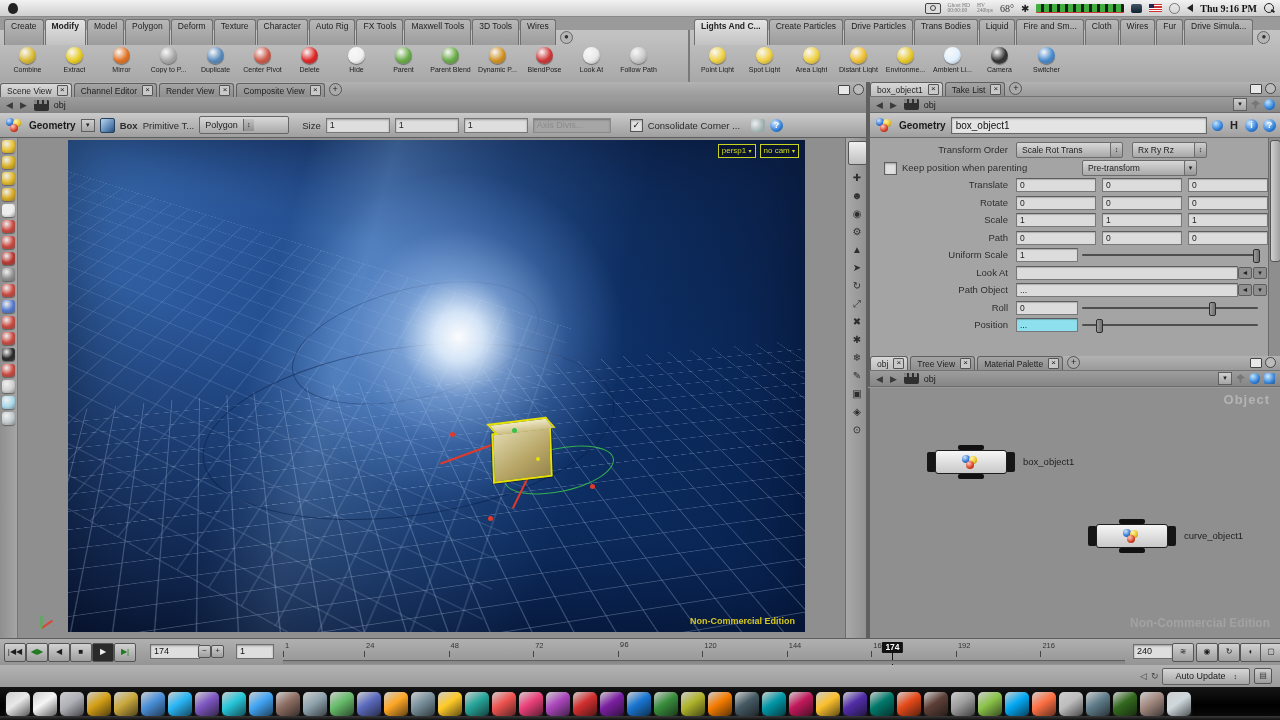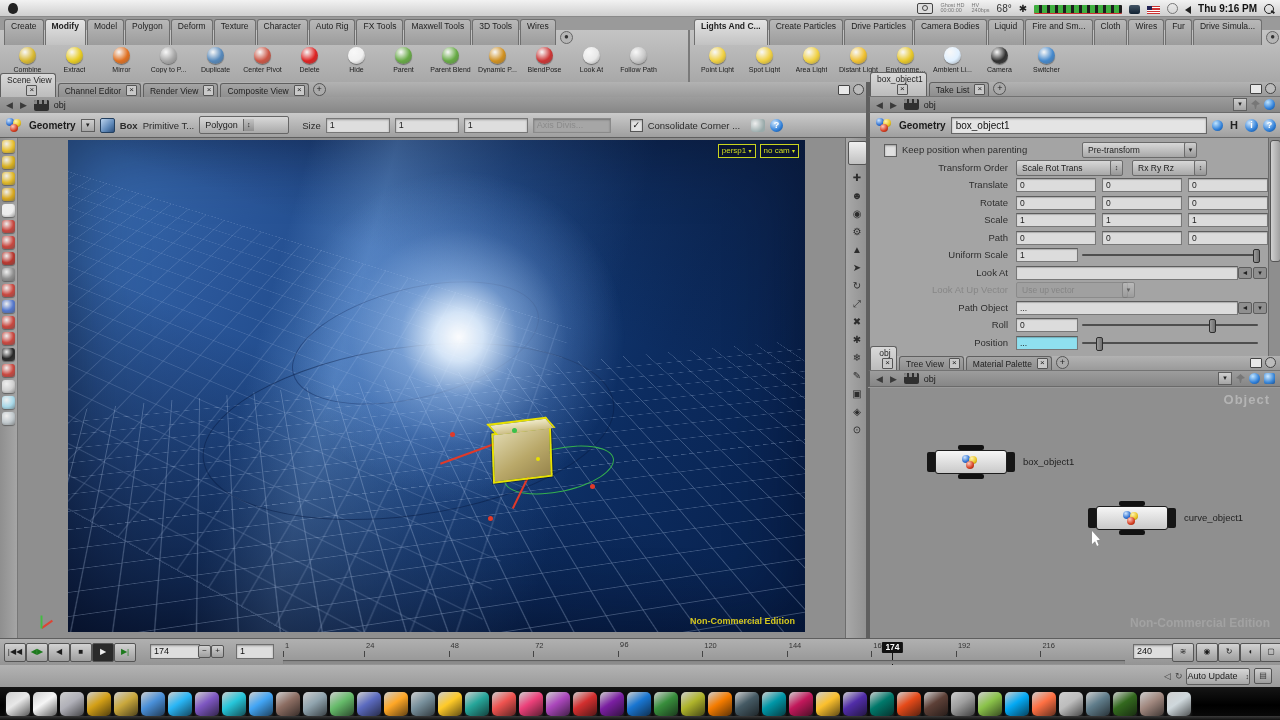--- a/index.html
+++ b/index.html
@@ -2,21 +2,21 @@
 <html><head>
 <meta charset="utf-8">
 <style>
   html,body{margin:0;padding:0;background:#000;}
   #stage{position:relative;width:1280px;height:720px;overflow:hidden;font-family:"Liberation Sans",sans-serif;background:#9a9a9a;cursor:default;}
   
   #menubar{position:absolute;left:0;top:0;width:1280px;height:16px;background:linear-gradient(#f2f2f2,#cfcfcf);border-bottom:1px solid #8a8a8a;display:flex;align-items:center;font-size:11px;color:#111;}
   .apple{width:10px;height:11px;background:#222;border-radius:45% 45% 48% 48%/55% 55% 45% 45%;margin:0 10px 0 8px;}
   .mitem{padding:0 9px;}
   .mitem.bold{font-weight:bold;}
-  #menu-status{margin-left:auto;display:flex;align-items:flex-end;gap:7px;padding-right:6px;font-size:9px;color:#333;}
+  #menu-status{margin-left:auto;display:flex;align-items:center;gap:7px;padding-right:6px;font-size:9px;color:#333;font-family:Liberation Serif, serif;}
   .mb-2line{display:flex;flex-direction:column;line-height:5.5px;font-size:5.5px;color:#777;font-style:normal;}
   .mb-2line i{font-style:normal;}
   .camico{width:14px;height:9px;border:1px solid #444;border-radius:2px;background:#ddd;position:relative;}
   .camico:after{content:"";position:absolute;left:4px;top:1.5px;width:4px;height:4px;border:1px solid #444;border-radius:50%;}
   .gear{font-size:10px;color:#222;}
   .cpu{width:88px;height:9px;background:#1d1d1d;border-radius:1px;background-image:repeating-linear-gradient(90deg,#3faf3f 0 5px,#1d1d1d 5px 8px);box-shadow:inset 0 -1px 0 #c33;}
   .kbico{width:11px;height:9px;background:linear-gradient(#456,#123);border-radius:2px;}
   .flag{width:13px;height:8px;background:repeating-linear-gradient(#c33 0 1.2px,#fff 1.2px 2.4px);position:relative;}
   .flag:after{content:"";position:absolute;left:0;top:0;width:5px;height:4px;background:#225;}
   .circ{width:9px;height:9px;border:1px solid #777;border-radius:50%;}
@@ -39,21 +39,21 @@
   .stab.on{background:linear-gradient(#e4e4e4,#c2c2c2);font-weight:bold;}
   .stab-plus{width:11px;height:11px;border:1px solid #666;border-radius:50%;font-size:8px;line-height:10px;text-align:center;color:#333;margin:0 0 1px 3px;background:#b5b5b5;}
   .stools{display:flex;height:36px;padding-left:4px;}
   .stool{width:47px;display:flex;flex-direction:column;align-items:center;justify-content:flex-start;padding-top:2px;}
   #shelfR .stool{width:47px;}
   .stool-ico{width:17px;height:17px;border-radius:50%;box-shadow:0 1px 1px rgba(0,0,0,.4);}
   .stool-lbl{font-size:7px;color:#1c1c1c;margin-top:2px;white-space:nowrap;overflow:hidden;max-width:46px;}
   
   .ptabrow{position:absolute;height:15px;display:flex;align-items:flex-end;background:linear-gradient(#b2b2b2,#9a9a9a);border-bottom:1px solid #737373;}
   .ptab{display:flex;align-items:center;font-size:8.5px;color:#1e1e1e;background:linear-gradient(#a4a4a4,#8e8e8e);border:1px solid #606060;border-bottom:none;border-radius:3px 3px 0 0;padding:1px 3px 1px 6px;margin-right:2px;white-space:nowrap;}
-  .ptab.on{background:linear-gradient(#d9d9d9,#bcbcbc);flex-direction:column;}
+  .ptab.on{background:linear-gradient(#d9d9d9,#bcbcbc);}
   .ptab-x{display:inline-block;width:9px;height:9px;margin-left:5px;border:1px solid #555;background:#c9c9c9;font-size:8px;line-height:8px;text-align:center;color:#222;border-radius:1px;}
   .ptab-plus{width:11px;height:11px;border:1px solid #555;border-radius:50%;background:#aaa;color:#222;font-size:9px;line-height:10px;text-align:center;margin-left:2px;margin-bottom:1px;}
   .pane-ctl{margin-left:auto;display:flex;gap:3px;align-items:center;padding-right:4px;margin-bottom:2px;}
   .pc-sq{width:10px;height:8px;background:#e8e8e8;border:1px solid #444;border-radius:1px;}
   .pc-ci{width:9px;height:9px;border:1px solid #444;border-radius:50%;background:#bbb;}
   
   .pathbar{position:absolute;height:16px;background:linear-gradient(#9d9d9d,#868686);border-bottom:1px solid #6a6a6a;display:flex;align-items:center;gap:3px;padding-left:4px;font-size:9px;color:#1a1a1a;}
   .nav-arrow{font-size:9px;color:#3a3a3a;padding:0 2px;}
   .clapper{width:15px;height:11px;background:#2f2f2f;border-radius:2px;position:relative;margin:0 2px;}
   .clapper:after{content:"";position:absolute;left:0;top:0;width:15px;height:4px;background:repeating-linear-gradient(90deg,#888 0 3px,#2f2f2f 3px 5px);border-radius:2px 2px 0 0;}
@@ -159,21 +159,21 @@
   .tick{position:absolute;top:0;width:1px;height:100%;}
   .tick:after{content:"";position:absolute;left:0;top:10px;width:1px;height:6px;background:#444;}
   .tick-lbl{position:absolute;left:2px;top:0;font-size:7.5px;color:#333;}
   #curframe{position:absolute;top:1px;transform:translateX(-50%);background:#111;color:#fff;font-size:8.5px;font-weight:bold;padding:0 3px;line-height:11px;border-radius:1px;}
   #curline{position:absolute;top:12px;width:1px;height:12px;background:#111;}
   #tgroove{position:absolute;left:283px;top:21px;width:842px;height:4px;background:#8b8b8b;box-shadow:inset 0 1px 1px rgba(0,0,0,.35);}
   
   #statusbar{position:absolute;left:0;top:665px;width:1280px;height:22px;background:linear-gradient(#b3b3b3,#9a9a9a);border-bottom:2px solid #2a2a2a;display:flex;align-items:center;}
   .sb-end{margin-left:auto;display:flex;align-items:center;gap:4px;padding-right:8px;}
   .sb-ico{font-size:9px;color:#444;}
-  .audrop{height:15px;background:linear-gradient(#d6d6d6,#a6a6a6);border:1px solid #5f5f5f;border-radius:2px;font-size:9px;color:#1c1c1c;line-height:15px;padding:0 0;display:flex;gap:8px;align-items:flex-start;}
+  .audrop{height:15px;background:linear-gradient(#d6d6d6,#a6a6a6);border:1px solid #5f5f5f;border-radius:2px;font-size:9px;color:#1c1c1c;line-height:15px;padding:0 12px;display:flex;gap:8px;align-items:flex-start;}
   .sb-btn{width:16px;height:14px;background:linear-gradient(#cfcfcf,#9c9c9c);border:1px solid #555;border-radius:2px;font-size:8px;line-height:13px;text-align:center;color:#333;}
   
   #dock{position:absolute;left:0;top:687px;width:1280px;height:33px;background:linear-gradient(#151515,#000 55%,#0c0c0c);display:flex;align-items:center;gap:3px;padding-left:6px;box-sizing:border-box;}
   .dicon{width:24px;height:24px;border-radius:5px;box-shadow:0 3px 3px rgba(255,255,255,.12);}
   #dockfloor{position:absolute;left:0;top:716px;width:1280px;height:4px;background:linear-gradient(#3a3a3a,#111);}
   .vdiv{position:absolute;background:#5f5f5f;}
 </style>
 </head>
 <body>
 
@@ -278,21 +278,21 @@
             <div class="stool-ico" style="background: radial-gradient(circle at 35% 30%, rgba(255, 255, 255, 0.9), rgb(200, 200, 200) 55%, rgba(20, 20, 20, 0.55) 130%);"></div>
             <div class="stool-lbl">Follow Path</div>
           </div>
         </div>
     </div>
     <div id="shelfR" class="shelfgrp">
       <div id="shelfR-tabs" class="stabs">
           <div class="stab on">Lights And C...</div>
           <div class="stab">Create Particles</div>
           <div class="stab">Drive Particles</div>
-          <div class="stab">Camera Bodies</div>
+          <div class="stab">Trans Bodies</div>
           <div class="stab">Liquid</div>
           <div class="stab">Fire and Sm...</div>
           <div class="stab">Cloth</div>
           <div class="stab">Wires</div>
           <div class="stab">Fur</div>
           <div class="stab">Drive Simula...</div>
           <div class="stab-plus">●</div>
         </div>
       <div id="shelfR-tools" class="stools">
           <div class="stool">
@@ -489,33 +489,33 @@
       </span>
     <span class="oplabel">Geometry</span>
     <span class="namefield">box_object1</span>
     <span class="bluedot"></span>
     <span class="hbtn">H</span>
     <span class="qhelp" style="background:radial-gradient(circle at 35% 30%,#cfe8ff,#2f7fd8 60%,#11437f);">i</span>
     <span class="qhelp" style="margin-right:4px;">?</span>
   </div>
   <div id="param-body">
       <div class="prow">
-        <span class="pcheck"></span>
-        <span class="pchecklbl">Keep position when parenting</span>
-        <span class="pdd" style="left: 212px; width: 96px;">Pre-transform</span>
-        <span class="pddbox" style="left: 314px;">▾</span>
-      </div>
-      <div class="prow">
         <span class="plabel">Transform Order</span>
         <span class="pdd" style="left: 146px; width: 84px;">Scale Rot Trans</span>
         <span class="pddbox" style="left: 240px;">↕</span>
         <span class="pdd" style="left: 262px; width: 52px;">Rx Ry Rz</span>
         <span class="pddbox" style="left: 324px;">↕</span>
       </div>
       <div class="prow">
+        <span class="pcheck"></span>
+        <span class="pchecklbl">Keep position when parenting</span>
+        <span class="pdd" style="left: 212px; width: 96px;">Pre-transform</span>
+        <span class="pddbox" style="left: 314px;">▾</span>
+      </div>
+      <div class="prow">
         <span class="plabel">Translate</span>
         <span class="pfield" style="left: 146px; width: 72px;">0</span>
         <span class="pfield" style="left: 232px; width: 72px;">0</span>
         <span class="pfield" style="left: 318px; width: 72px;">0</span>
       </div>
       <div class="prow">
         <span class="plabel">Rotate</span>
         <span class="pfield" style="left: 146px; width: 72px;">0</span>
         <span class="pfield" style="left: 232px; width: 72px;">0</span>
         <span class="pfield" style="left: 318px; width: 72px;">0</span>
@@ -537,25 +537,20 @@
         <span class="pfield" style="left: 146px; width: 54px;">1</span>
         <span class="ptrack">
           <span class="pthumb" style="left: 97%;"></span>
         </span>
       </div>
       <div class="prow">
         <span class="plabel">Look At</span>
         <span class="pfield" style="left: 146px; width: 214px;"></span>
         <span class="refico" style="left: 368px;">◄</span>
         <span class="refico" style="left: 383px;">▾</span>
-      </div>
-      <div class="prow">
-        <span class="plabel dis">Look At Up Vector</span>
-        <span class="pdd dis" style="left: 146px; width: 100px;">Use up vector</span>
-        <span class="pddbox" style="left: 252px; opacity: 0.5;">▾</span>
       </div>
       <div class="prow">
         <span class="plabel">Path Object</span>
         <span class="pfield" style="left: 146px; width: 214px;">...</span>
         <span class="refico" style="left: 368px;">◄</span>
         <span class="refico" style="left: 383px;">▾</span>
       </div>
       <div class="prow">
         <span class="plabel">Roll</span>
         <span class="pfield" style="left: 146px; width: 54px;">0</span>
@@ -617,21 +612,21 @@
         <span class="nflag r"></span>
         <span class="nbody">
           <span class="wheel">
             <span class="wdot b"></span>
             <span class="wdot y"></span>
             <span class="wdot r"></span>
           </span>
         </span>
         <span class="nlabel">box_object1</span>
       </div>
-      <div class="node" style="left: 218px; top: 117px;">
+      <div class="node" style="left: 218px; top: 135px;">
         <span class="ntab t"></span>
         <span class="ntab b"></span>
         <span class="nflag l"></span>
         <span class="nflag r"></span>
         <span class="nbody">
           <span class="wheel">
             <span class="wdot b"></span>
             <span class="wdot y"></span>
             <span class="wdot r"></span>
           </span>

